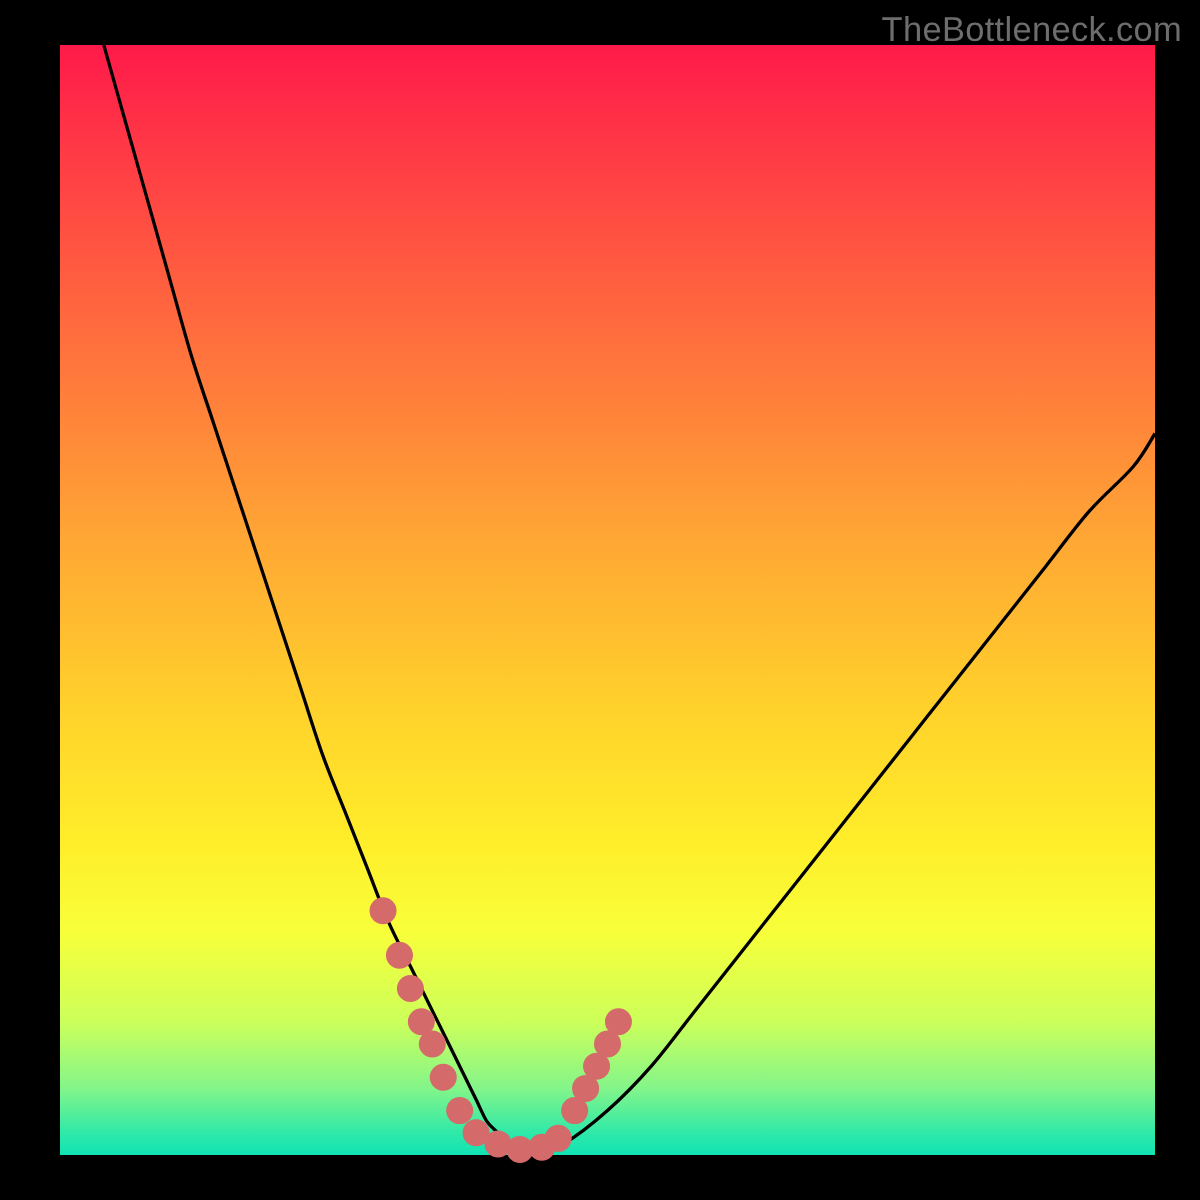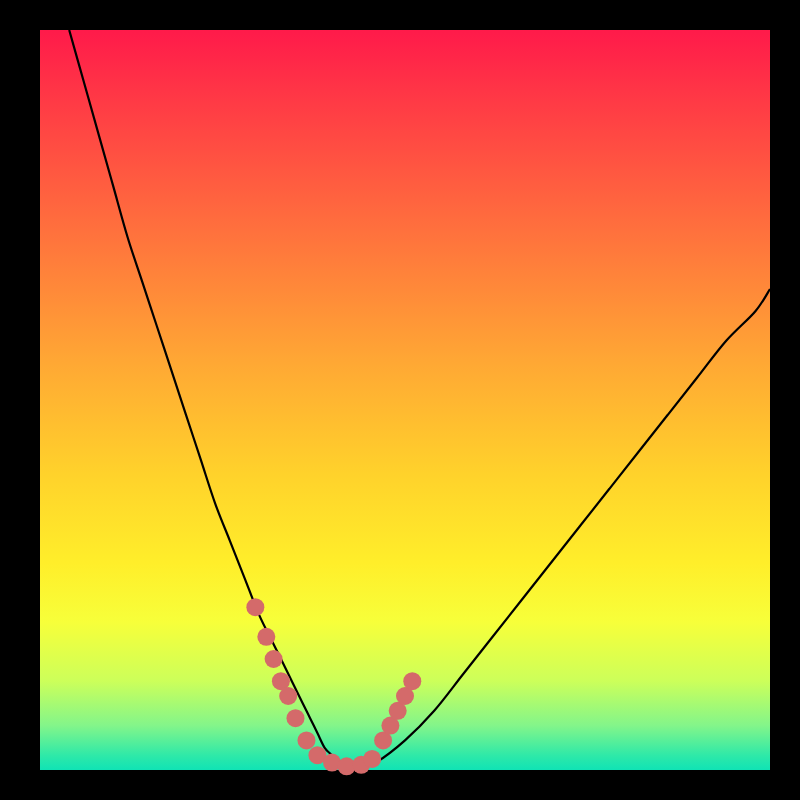--- a/index.html
+++ b/index.html
@@ -83,13 +83,14 @@
           <circle cx="321.2" cy="734.82" r="9" fill="#d46a6a"></circle>
           <circle cx="332.15000000000003" cy="728.9" r="9" fill="#d46a6a"></circle>
           <circle cx="343.09999999999997" cy="710.4" r="9" fill="#d46a6a"></circle>
           <circle cx="350.4" cy="695.6" r="9" fill="#d46a6a"></circle>
           <circle cx="357.7" cy="680.8" r="9" fill="#d46a6a"></circle>
           <circle cx="365" cy="666" r="9" fill="#d46a6a"></circle>
           <circle cx="372.3" cy="651.2" r="9" fill="#d46a6a"></circle>
         </g>
     </svg>
   </div>
+  <div class="watermark">TheBottleneck.com</div>
 </div>
 
 </body></html>

